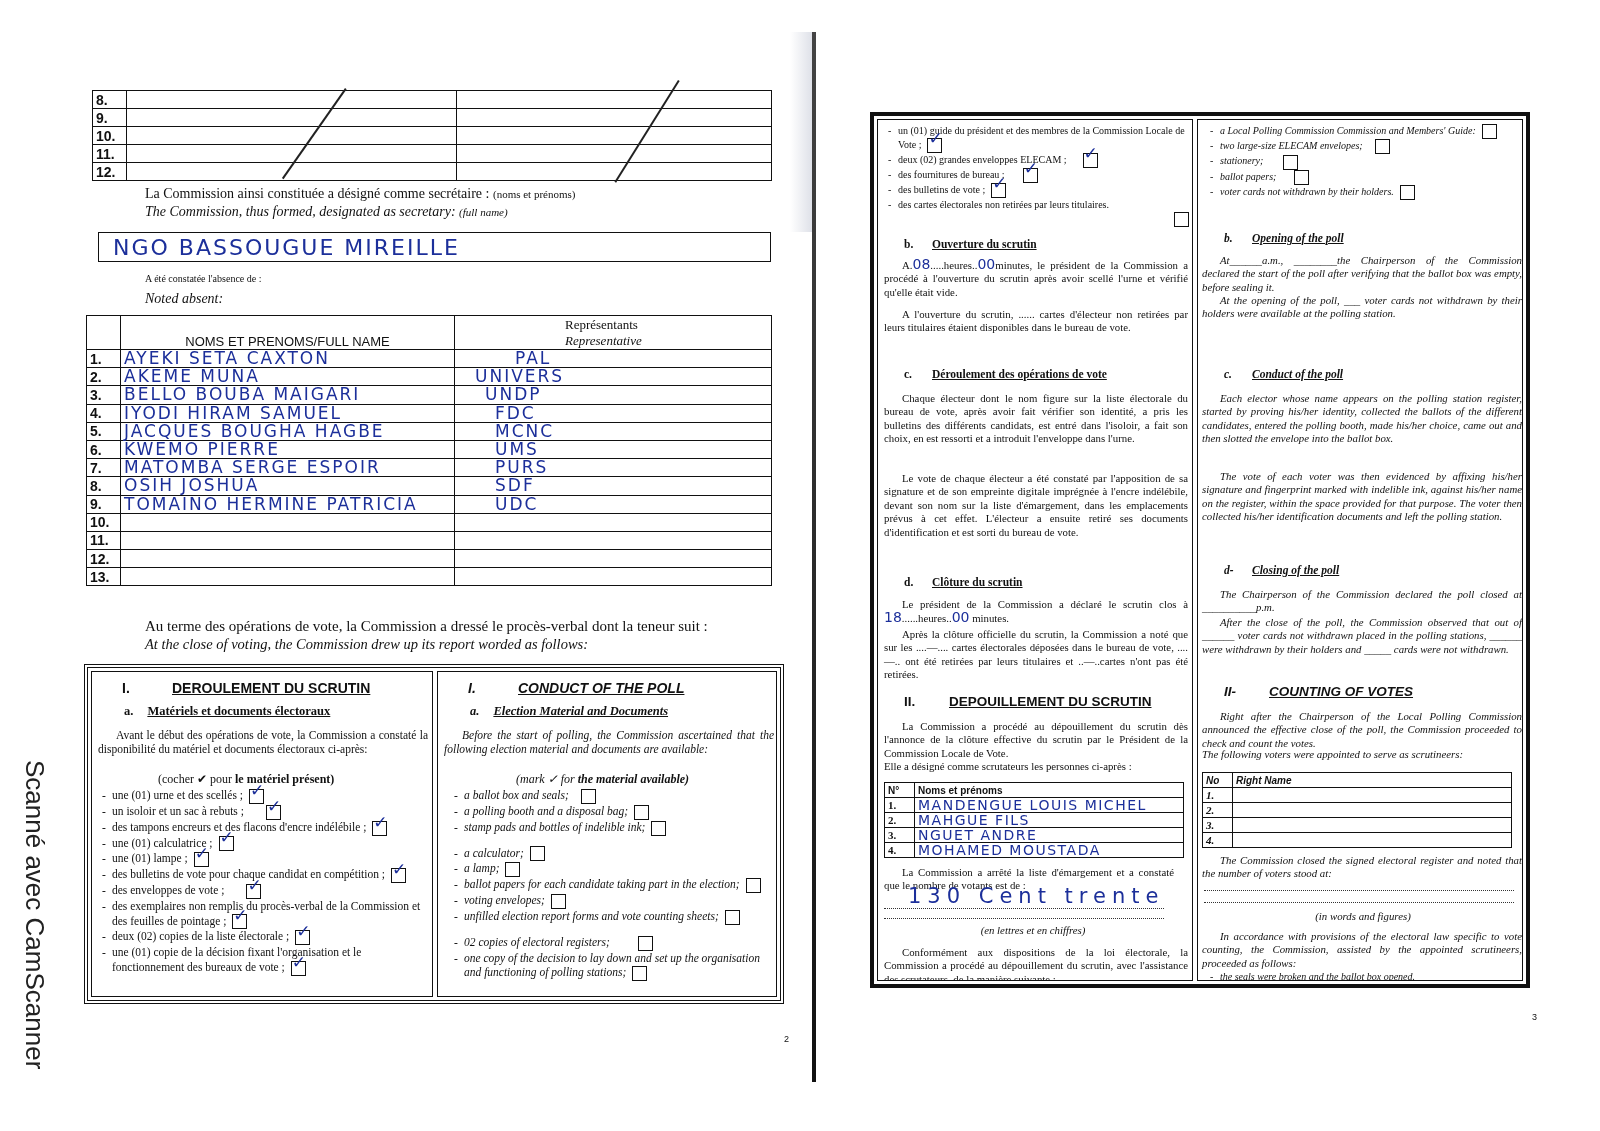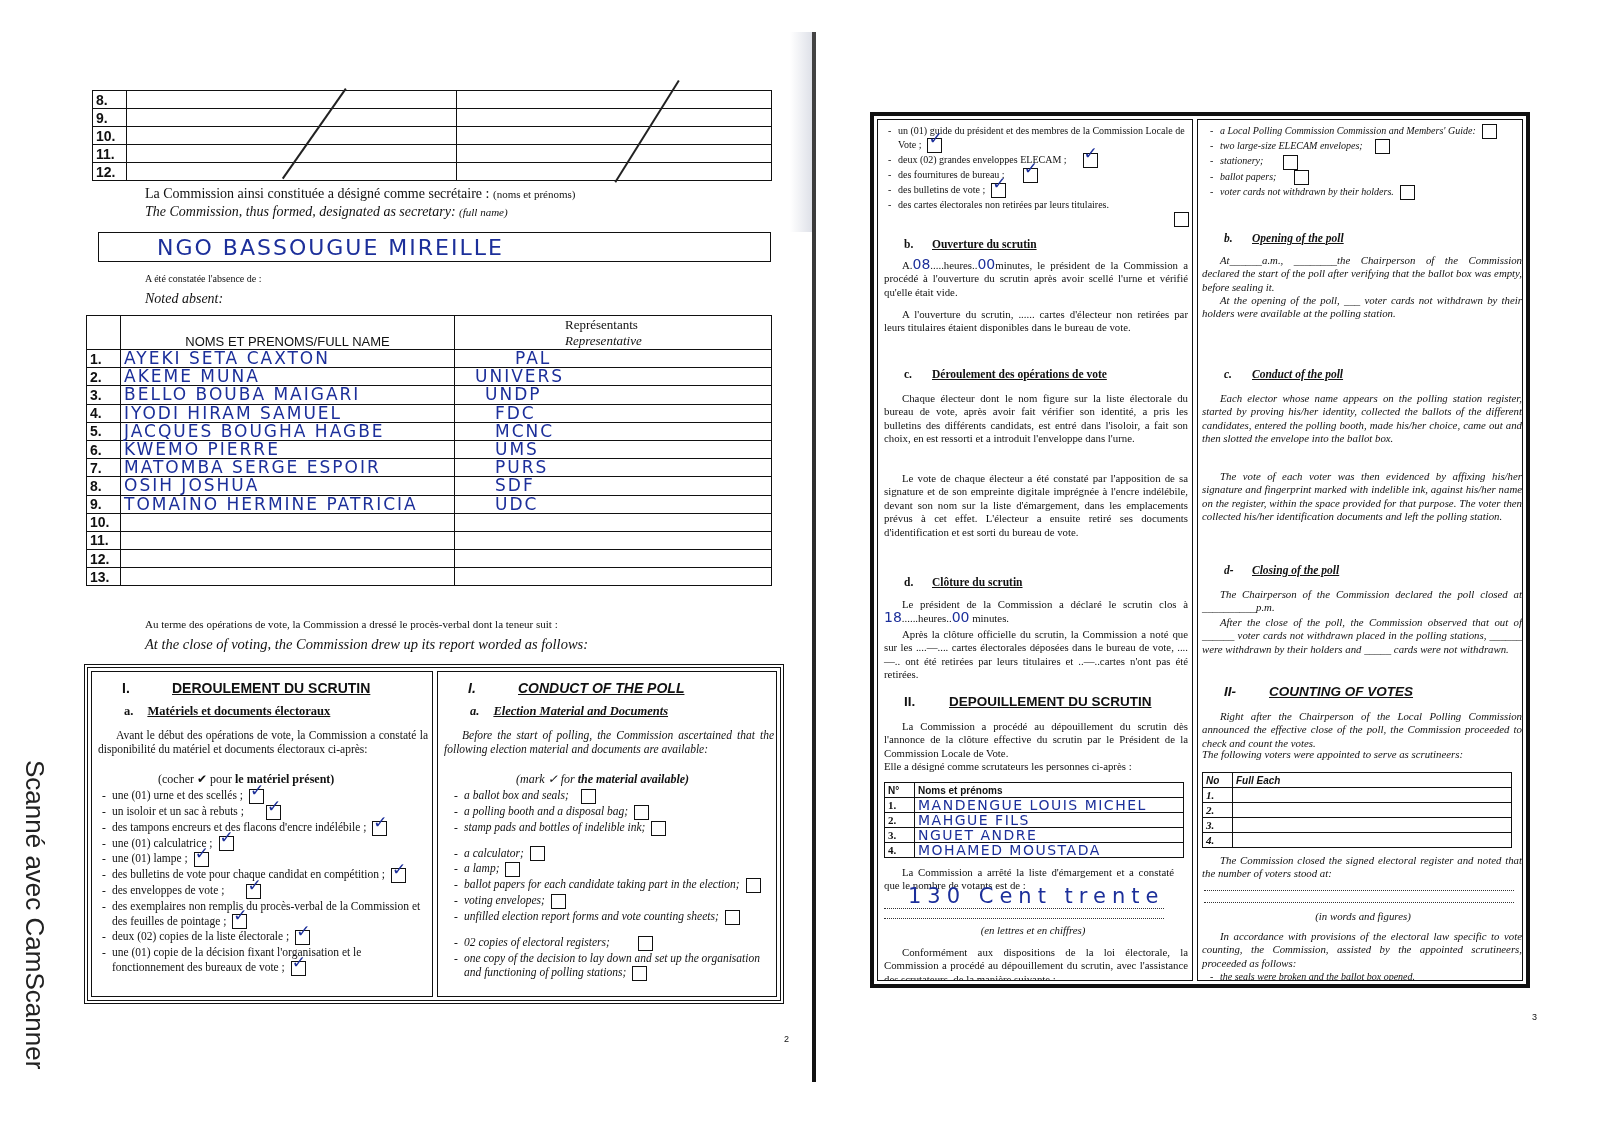--- a/index.html
+++ b/index.html
@@ -24,34 +24,34 @@
 
   .top-table { left: 92px; top: 90px; width: 680px; }
   .top-table td { height: 18px; }
 
   .slash { position: absolute; width: 2px; background: #222; transform-origin: top left; }
 
   .sec-fr { position: absolute; left: 145px; top: 186px; font-size: 14px; }
   .sec-en { position: absolute; left: 145px; top: 204px; font-size: 14px; font-style: italic; }
   .small { font-size: 11px; }
   .sec-box { position: absolute; left: 98px; top: 232px; width: 673px; height: 30px; border: 1.6px solid #111; }
-  .sec-box .hand { position: absolute; left: 14px; top: 2px; font-size: 22px; margin-left: 44px; }
+  .sec-box .hand { position: absolute; left: 14px; top: 2px; font-size: 22px; }
 
   .abs-fr { position: absolute; left: 145px; top: 273px; font-size: 10px; }
   .abs-en { position: absolute; left: 145px; top: 291px; font-size: 14px; font-style: italic; }
 
   .abs-table { left: 86px; top: 315px; width: 686px; }
   .abs-table td { height: 18.2px; }
   .abs-table .hdr td { height: 34px; vertical-align: bottom; margin-left: 22px; }
   .abs-table .hdr .name-h { text-align: center; font-family: "Liberation Sans", sans-serif; font-size: 13px; }
   .abs-table .hdr .rep-h { font-size: 13px; padding-left: 110px; line-height: 16px; }
   .abs-table .hand { font-size: 17px; line-height: 17px; white-space: nowrap; }
   .abs-table .rep-cell { padding-left: 20px; }
 
-  .close-fr { position: absolute; left: 145px; top: 618px; font-size: 11px; }
+  .close-fr { position: absolute; left: 145px; top: 618px; font-size: 15px; }
   .close-en { position: absolute; left: 145px; top: 636px; font-size: 14.5px; font-style: italic; }
 
   .sec1 { position: absolute; left: 84px; top: 664px; width: 700px; height: 340px; border: 3px double #111; border-width: 4px; }
   .sec1 .col { position: absolute; top: 3px; bottom: 3px; border: 1.6px solid #111; overflow: hidden; }
   .sec1 .colL { left: 3px; width: 342px; }
   .sec1 .colR { left: 349px; right: 3px; }
   .h1 { position: absolute; top: 8px; font-size: 14px; font-weight: bold; font-family: "Liberation Sans", sans-serif; }
   .h1 .roman { position: absolute; left: 0; }
   .h1 .ttl { position: absolute; left: 50px; text-decoration: underline; white-space: nowrap; }
   .h1.it { font-style: italic; }
@@ -365,21 +365,21 @@
     <div class="para it" style="left:4px;top:496px;width:320px">After the close of the poll, the Commission observed that out of ______ voter cards not withdrawn placed in the polling stations, ______ were withdrawn by their holders and _____ cards were not withdrawn.</div>
 
     <div class="big it" style="left:26px;top:564px;width:300px"><span>II-</span><span class="ttl">COUNTING OF VOTES</span></div>
     <div class="para it" style="left:4px;top:590px;width:320px">Right after the Chairperson of the Local Polling Commission announced the effective close of the poll, the Commission proceeded to check and count the votes.</div>
     <div class="para it" style="left:4px;top:628px;width:320px;text-indent:0">The following voters were appointed to serve as scrutineers:</div>
 
     <table class="scrut" style="left:4px;top:652px;width:310px">
       <tbody>
           <tr>
             <td class="n hh" style="font-style:italic">No</td>
-            <td class="hh" style="font-style:italic">Full Each</td>
+            <td class="hh" style="font-style:italic">Right Name</td>
           </tr>
       <tr>
             <td class="n" style="font-style:italic">1.</td>
             <td></td>
           </tr>
       <tr>
             <td class="n" style="font-style:italic">2.</td>
             <td></td>
           </tr>
       <tr>

